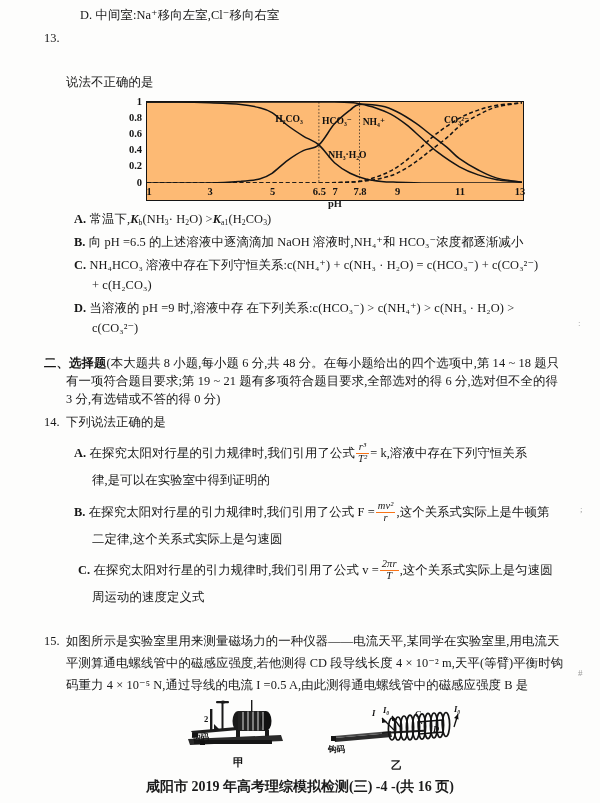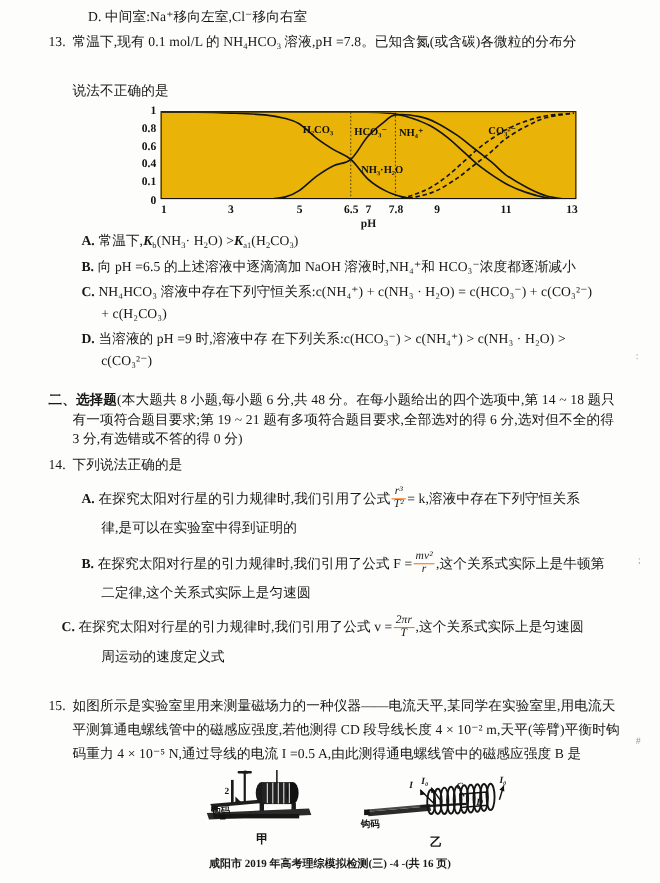--- a/index.html
+++ b/index.html
@@ -55,23 +55,23 @@
     left: 128px;
     top: 101px;
     width: 400px;
     height: 104px;
   }
   #plot-box {
     position: absolute;
     left: 18px;
     top: 0;
     width: 378px;
-    height: 80px;
+    height: 100px;
     border: 1.6px solid #141414;
-    background: #eab308;
+    background: #fdba74;
     box-sizing: border-box;
     overflow: hidden;
   }
   .ylab-col {
     position: absolute;
     left: -22px;
     top: 0;
     width: 38px;
     height: 84px;
   }
@@ -135,47 +135,44 @@
     font-weight: 700;
     color: #141414;
     white-space: nowrap;
   }
   #footer {
     position: absolute;
     left: 0;
     top: 778px;
     width: 600px;
     text-align: center;
-    font-size: 10px;
+    font-size: 14px;
     font-weight: 700;
     color: #1b1b1b;
   }
   .smudge {
     position: absolute;
     color: #9a9a9a;
     font-size: 9px;
   }
 </style>
 </head>
 <body>
 
 <div class="page">
 
   <div class="line" style="left:80px; top:8px;">D. 中间室:Na⁺移向左室,Cl⁻移向右室</div>
 
   <div class="line" style="left:44px; top:31px;">13.</div>
-  <div class="line" style="left:66px; top:31px;">
-    <span>常温下,现有 0.1 mol/L 的 NH</span><sub>4</sub><span>HCO</span><sub>3</sub> <span>溶液,pH =7.8。已知含氮(或含碳)各微粒的分布分</span>
-  </div>
   <div class="line" style="left:66px; top:75px;">说法不正确的是</div>
 
   <div id="chart-wrap">
     <div class="ylab-col" id="y-labels">
         <span style="top: 76.5px;">0</span>
-        <span style="top: 60.3px;">0.1</span>
+        <span style="top: 60.3px;">0.2</span>
         <span style="top: 44.1px;">0.4</span>
         <span style="top: 27.9px;">0.6</span>
         <span style="top: 11.7px; margin-left: 10px;">0.8</span>
         <span style="top: -4.5px;">1</span>
       </div>
     <div id="plot-box">
       <svg id="plot-svg" width="375" height="81" viewBox="0 0 375 81" preserveAspectRatio="none">
           <line x1="171.875" x2="171.875" y1="0" y2="81" stroke="#1a1a1a" stroke-width="0.7" stroke-dasharray="1.6,1.8"></line>
           <line x1="212.5" x2="212.5" y1="0" y2="81" stroke="#1a1a1a" stroke-width="0.7" stroke-dasharray="1.6,1.8"></line>
           <path d="M0.00,0.00 C5.21,0.00 20.83,-0.14 31.25,0.00 C41.67,0.14 52.08,0.41 62.50,0.81 C72.92,1.22 85.42,1.62 93.75,2.43 C102.08,3.24 107.29,4.32 112.50,5.67 C117.71,7.02 120.31,7.56 125.00,10.53 C129.69,13.50 135.42,19.58 140.63,23.49 C145.83,27.41 151.04,30.78 156.25,34.02 C161.46,37.26 166.67,38.48 171.88,42.93 C177.08,47.38 182.29,56.02 187.50,60.75 C192.71,65.47 197.92,68.58 203.13,71.28 C208.33,73.98 213.54,75.60 218.75,76.95 C223.96,78.30 229.17,78.84 234.38,79.38 C239.58,79.92 242.19,79.92 250.00,80.19 C257.81,80.46 270.83,80.86 281.25,81.00 C291.67,81.14 296.88,81.00 312.50,81.00 C328.13,81.00 364.58,81.00 375.00,81.00" fill="none" stroke="#141414" stroke-width="1.5"></path>
@@ -242,21 +239,21 @@
     <span>在探究太阳对行星的引力规律时,我们引用了公式</span><span class="frac"><span class="num">r³</span><span class="den">T²</span></span><span>= k,溶液中存在下列守恒关系</span>
   </div>
   <div class="line" style="left:74px; top:502px;">
     <span class="opt-label">B.</span>
     <span>在探究太阳对行星的引力规律时,我们引用了公式 F =</span><span class="frac"><span class="num">mv²</span><span class="den">r</span></span><span>,这个关系式实际上是牛顿第</span>
   </div>
 
   <div class="line" style="left:92px; top:473px;">律,是可以在实验室中得到证明的</div>
   <div class="line" style="left:92px; top:532px;">二定律,这个关系式实际上是匀速圆</div>
 
-  <div class="line" style="left:56px; top:560px;">
+  <div class="line" style="left:78px; top:560px;">
     <span class="opt-label">C.</span>
     <span>在探究太阳对行星的引力规律时,我们引用了公式 v =</span><span class="frac"><span class="num">2πr</span><span class="den">T</span></span><span>,这个关系式实际上是匀速圆</span>
   </div>
   <div class="line" style="left:92px; top:590px;">周运动的速度定义式</div>
 
 
   <div class="line" style="left:44px; top:634px;">15.</div>
   <div class="line" style="left:66px; top:634px;">如图所示是实验室里用来测量磁场力的一种仪器——电流天平,某同学在实验室里,用电流天</div>
   <div class="line" style="left:66px; top:656px;">平测算通电螺线管中的磁感应强度,若他测得 CD 段导线长度 4 × 10⁻² m,天平(等臂)平衡时钩</div>
   <div class="line" style="left:66px; top:678px;">码重力 4 × 10⁻⁵ N,通过导线的电流 I =0.5 A,由此测得通电螺线管中的磁感应强度 B 是</div>

